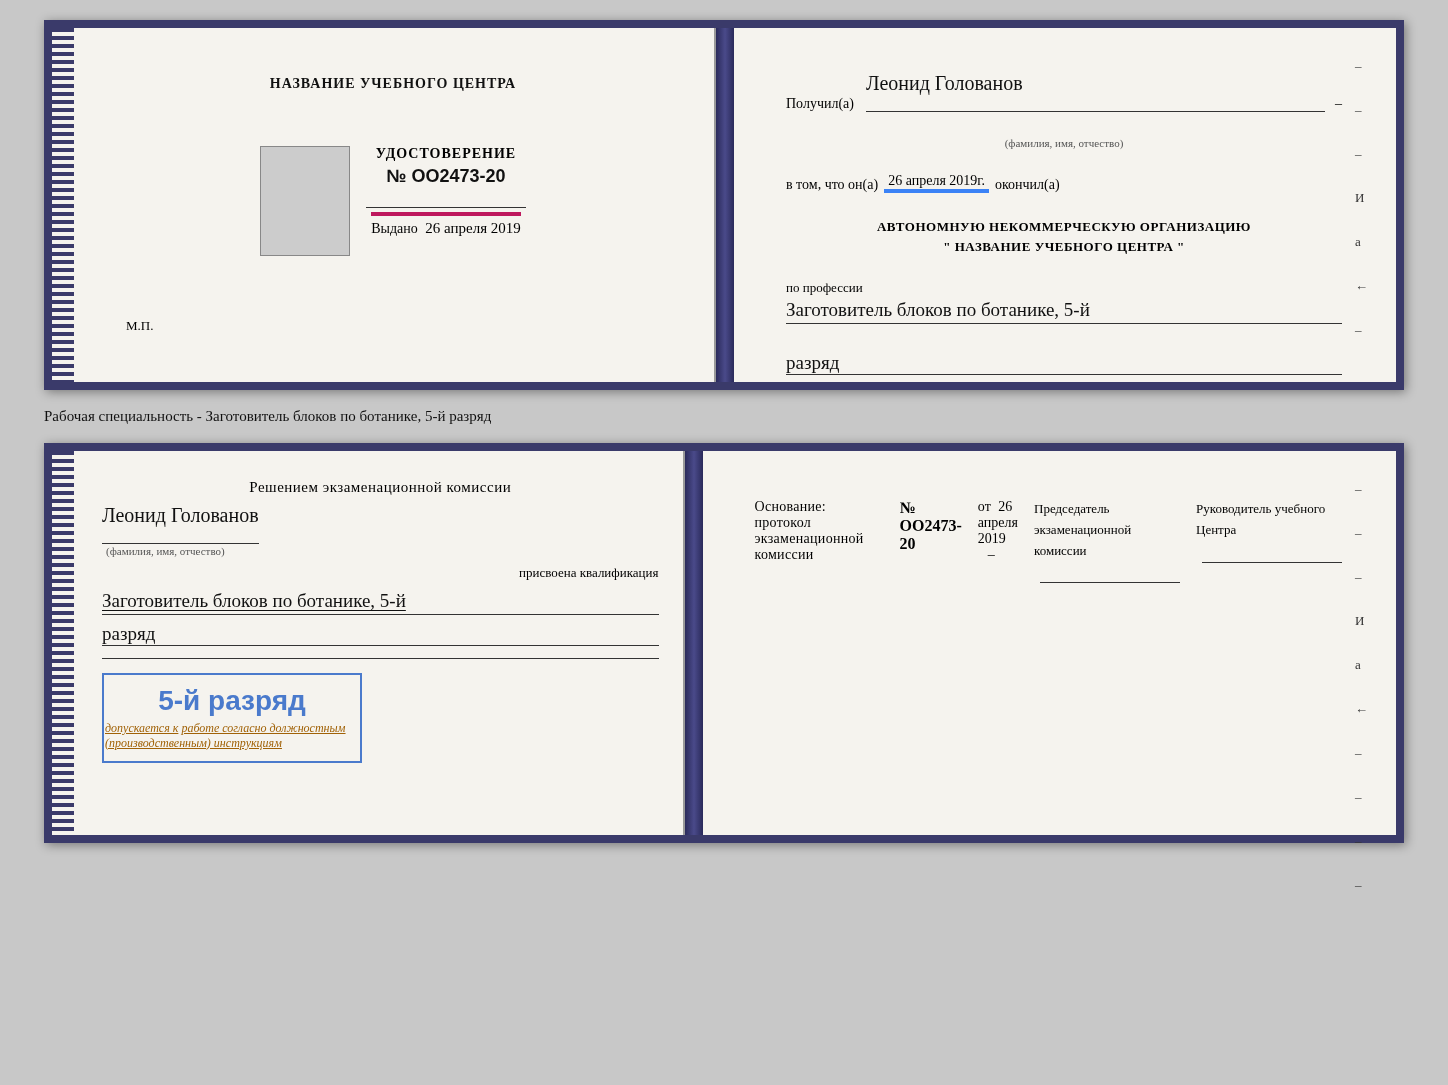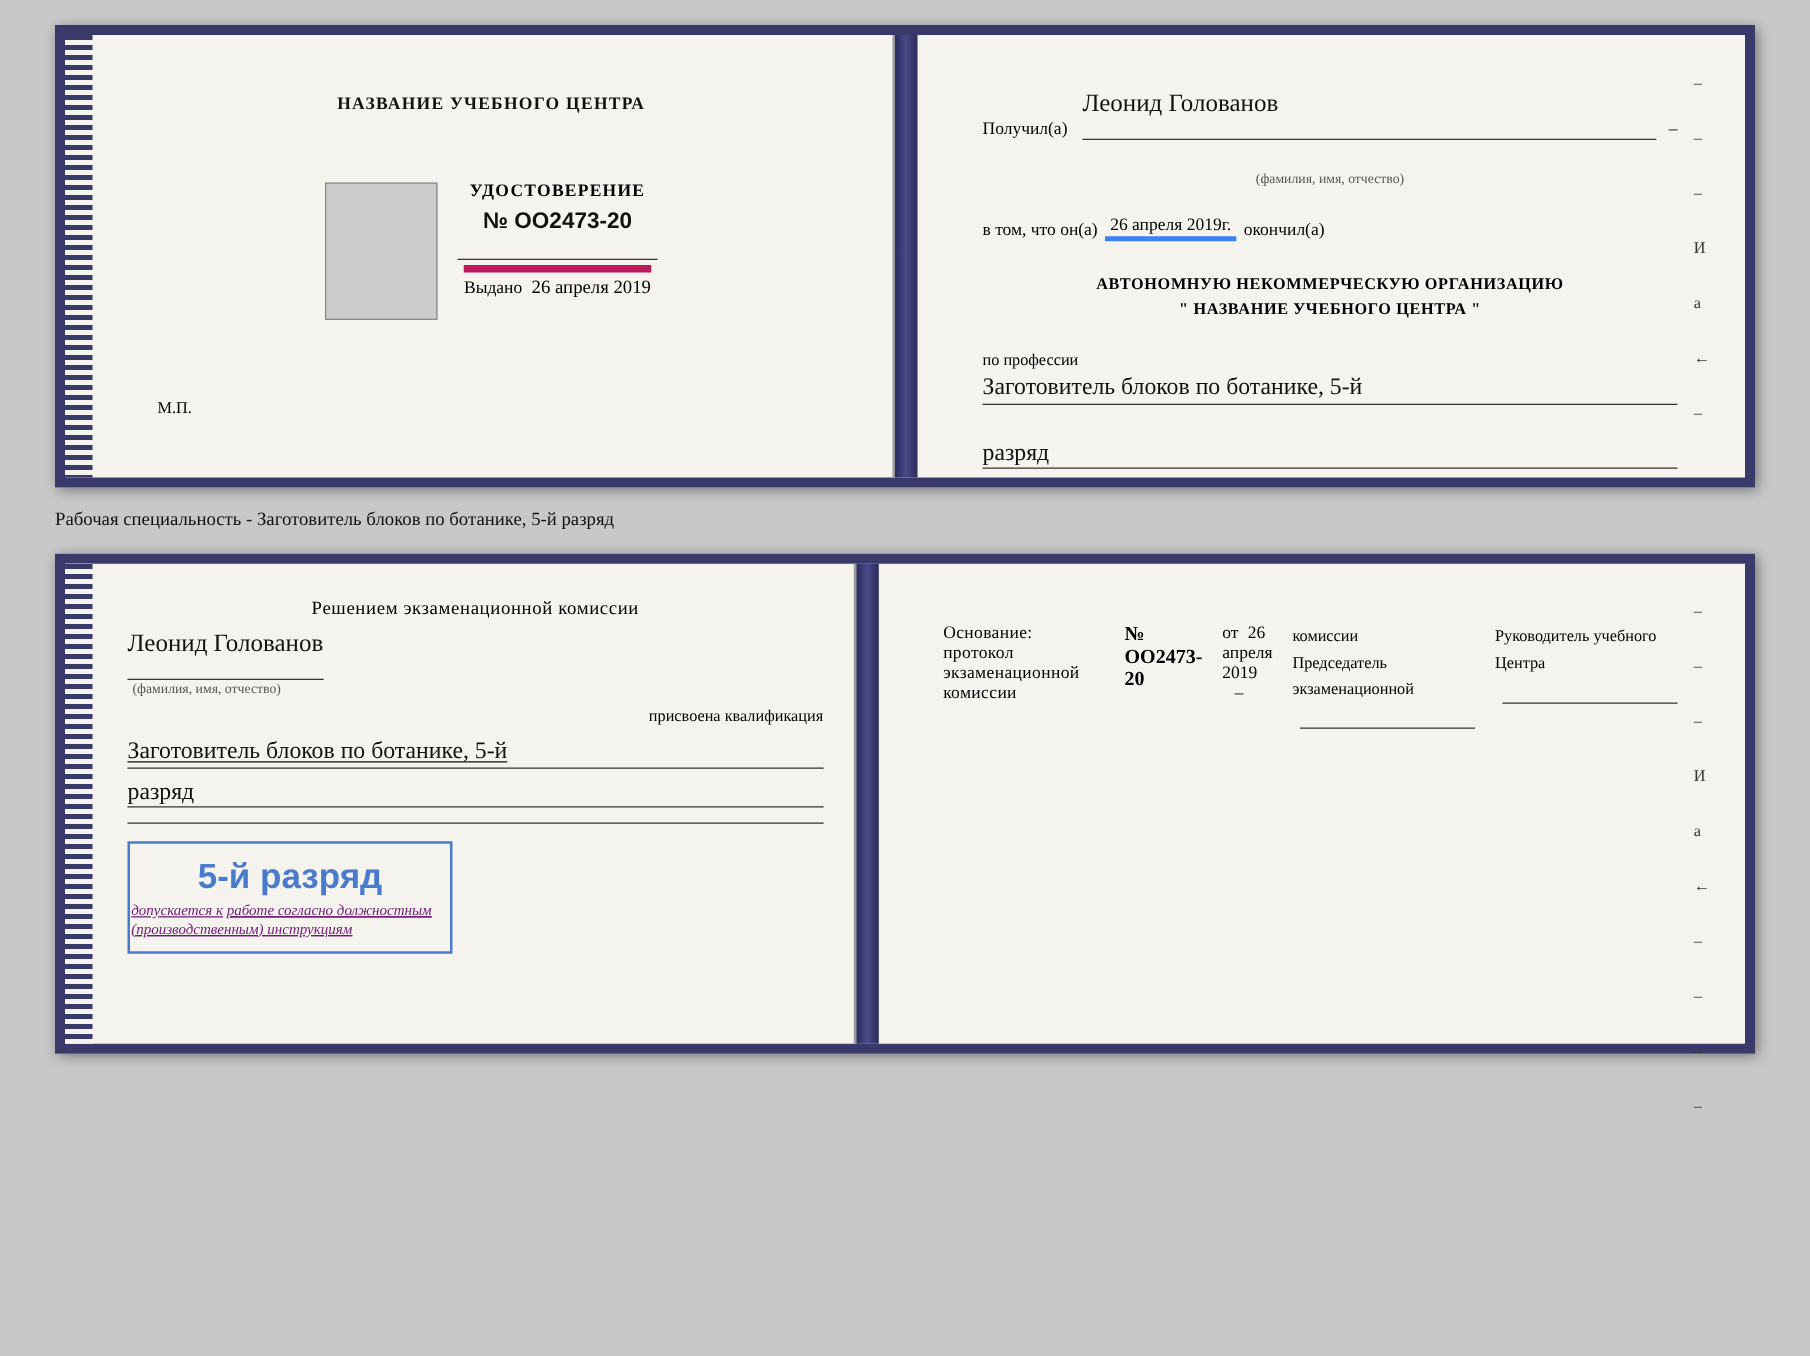--- a/index.html
+++ b/index.html
@@ -111,21 +111,21 @@
 
     .cert-number {
       font-size: 18px;
       font-weight: bold;
       color: #111;
       font-family: Arial, sans-serif;
     }
 
     .issued-line {
       font-size: 14px;
-      border-top: 6px solid #be185d;
+      border-top: 4px solid #be185d;
       padding-top: 4px;
       text-align: center;
     }
 
     .issued-line span.date-val {
       font-size: 15px;
     }
 
     .mp-label {
       font-size: 13px;
@@ -260,21 +260,21 @@
     .stamp-rank {
       font-size: 28px;
       font-weight: bold;
       color: #4a7acc;
       text-align: center;
       font-family: Arial, sans-serif;
     }
 
     .stamp-admitted {
       font-size: 12px;
-      color: #701a75;
+      color: #a16207;
       margin-top: 4px;
     }
 
     .stamp-admitted span {
       font-style: italic;
       text-decoration: underline;
     }
 
     
     .foundation-text {
@@ -453,22 +453,22 @@
 
       <div class="protocol-number">№  OO2473-20</div>
 
       <div class="from-date">
         <span>от</span>
         <span style="margin-left:4px;">26 апреля 2019</span>
         <span style="margin-left:10px;">–</span>
       </div>
 
       <div class="chairman-block">
+        <div>Председатель экзаменационной</div>
         <div>комиссии</div>
-        <div>Председатель экзаменационной</div>
         <div style="margin-top:8px;">
           <span class="sign-line"></span>
         </div>
       </div>
 
       <div class="leader-block">
         <div>Руководитель учебного</div>
         <div>Центра</div>
         <div style="margin-top:8px;">
           <span class="sign-line"></span>

